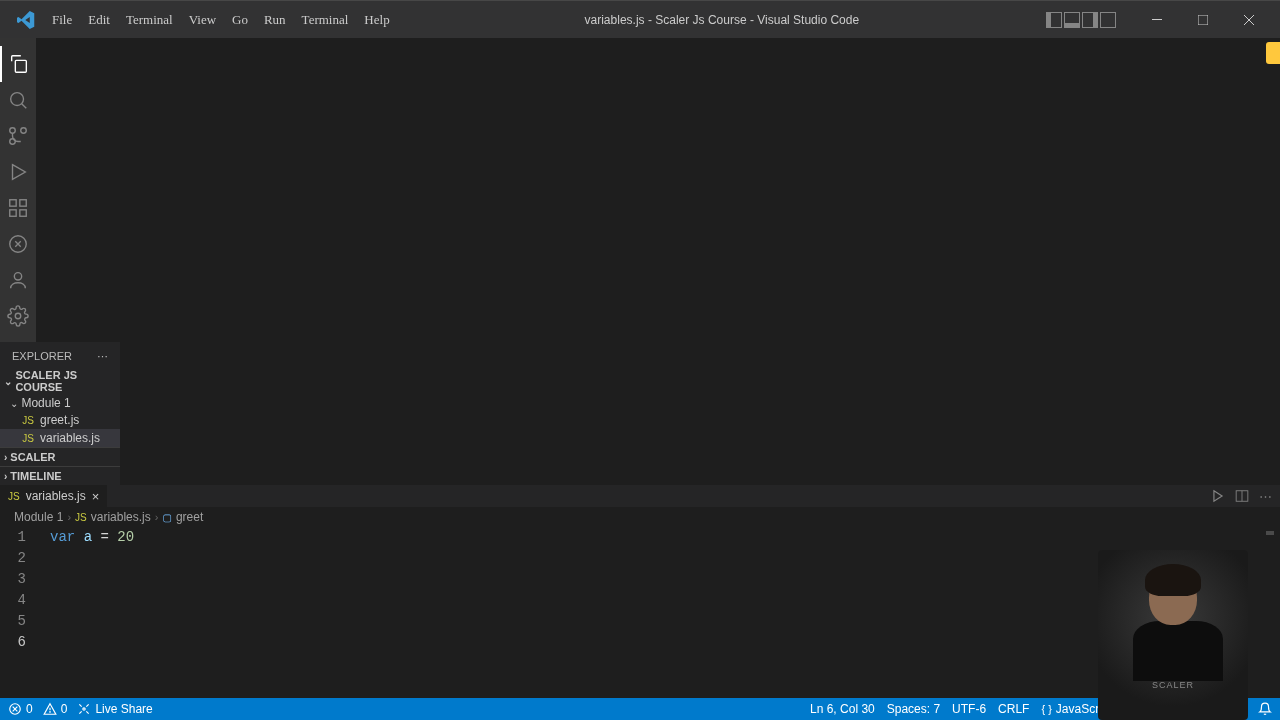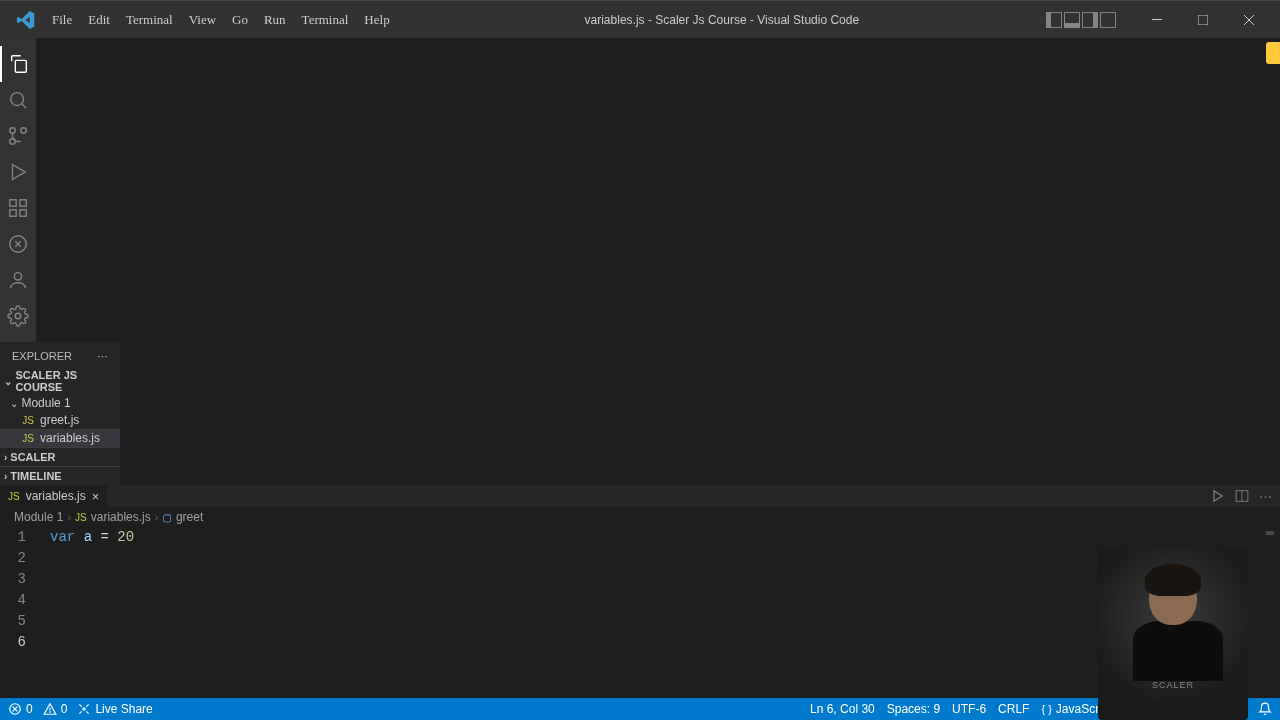--- a/index.html
+++ b/index.html
@@ -487,21 +487,21 @@
     <span class="sb-seg">
       <svg width="14" height="14" viewBox="0 0 24 24" fill="none" stroke="currentColor" stroke-width="2">
           <circle cx="12" cy="12" r="2"></circle>
           <path d="M16 8l4-4M8 16l-4 4M16 16l4 4M8 8L4 4"></path>
         </svg>
       <span>Live Share</span>
     </span>
   </div>
   <div class="sb-right">
     <span class="sb-seg">Ln 6, Col 30</span>
-    <span class="sb-seg">Spaces: 9</span>
+    <span class="sb-seg">Spaces: 7</span>
     <span class="sb-seg">UTF-6</span>
     <span class="sb-seg">CRLF</span>
     <span class="sb-seg">
       <span style="font-size:11px;">{ }</span>
       <span>JavaScript</span>
     </span>
     <span class="sb-seg">
       <svg width="12" height="12" viewBox="0 0 24 24" fill="none" stroke="currentColor" stroke-width="2">
           <circle cx="12" cy="12" r="3"></circle>
           <path d="M7 12a5 5 0 0110 0M4 12a8 8 0 0116 0"></path>

